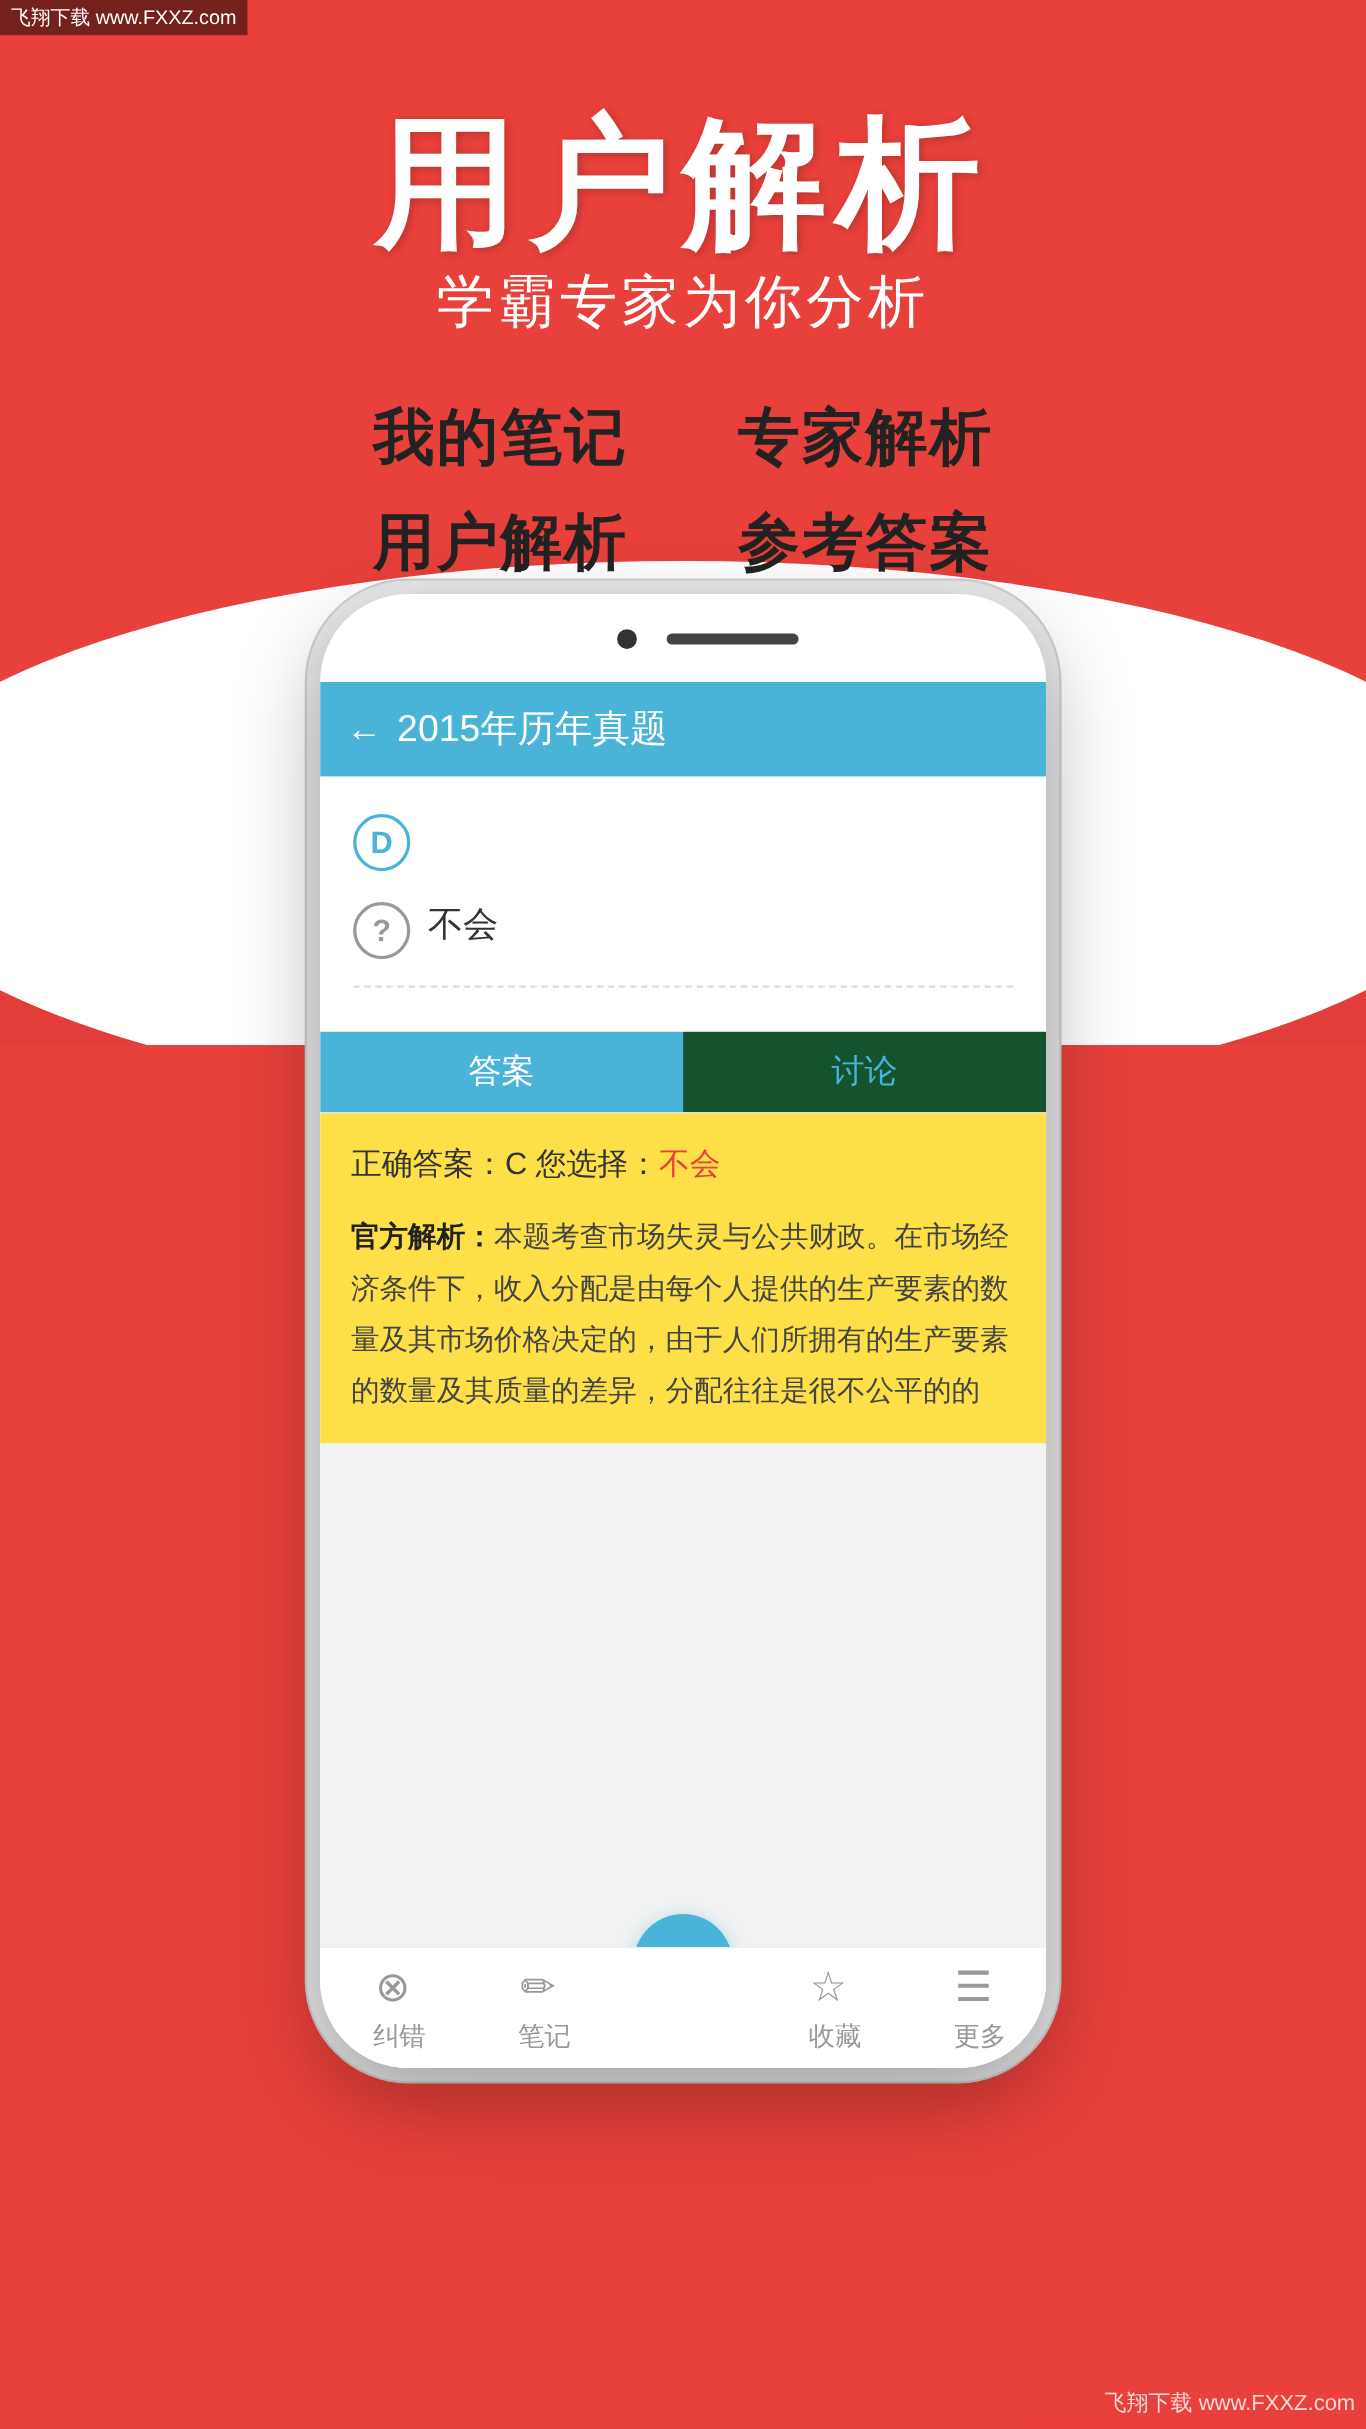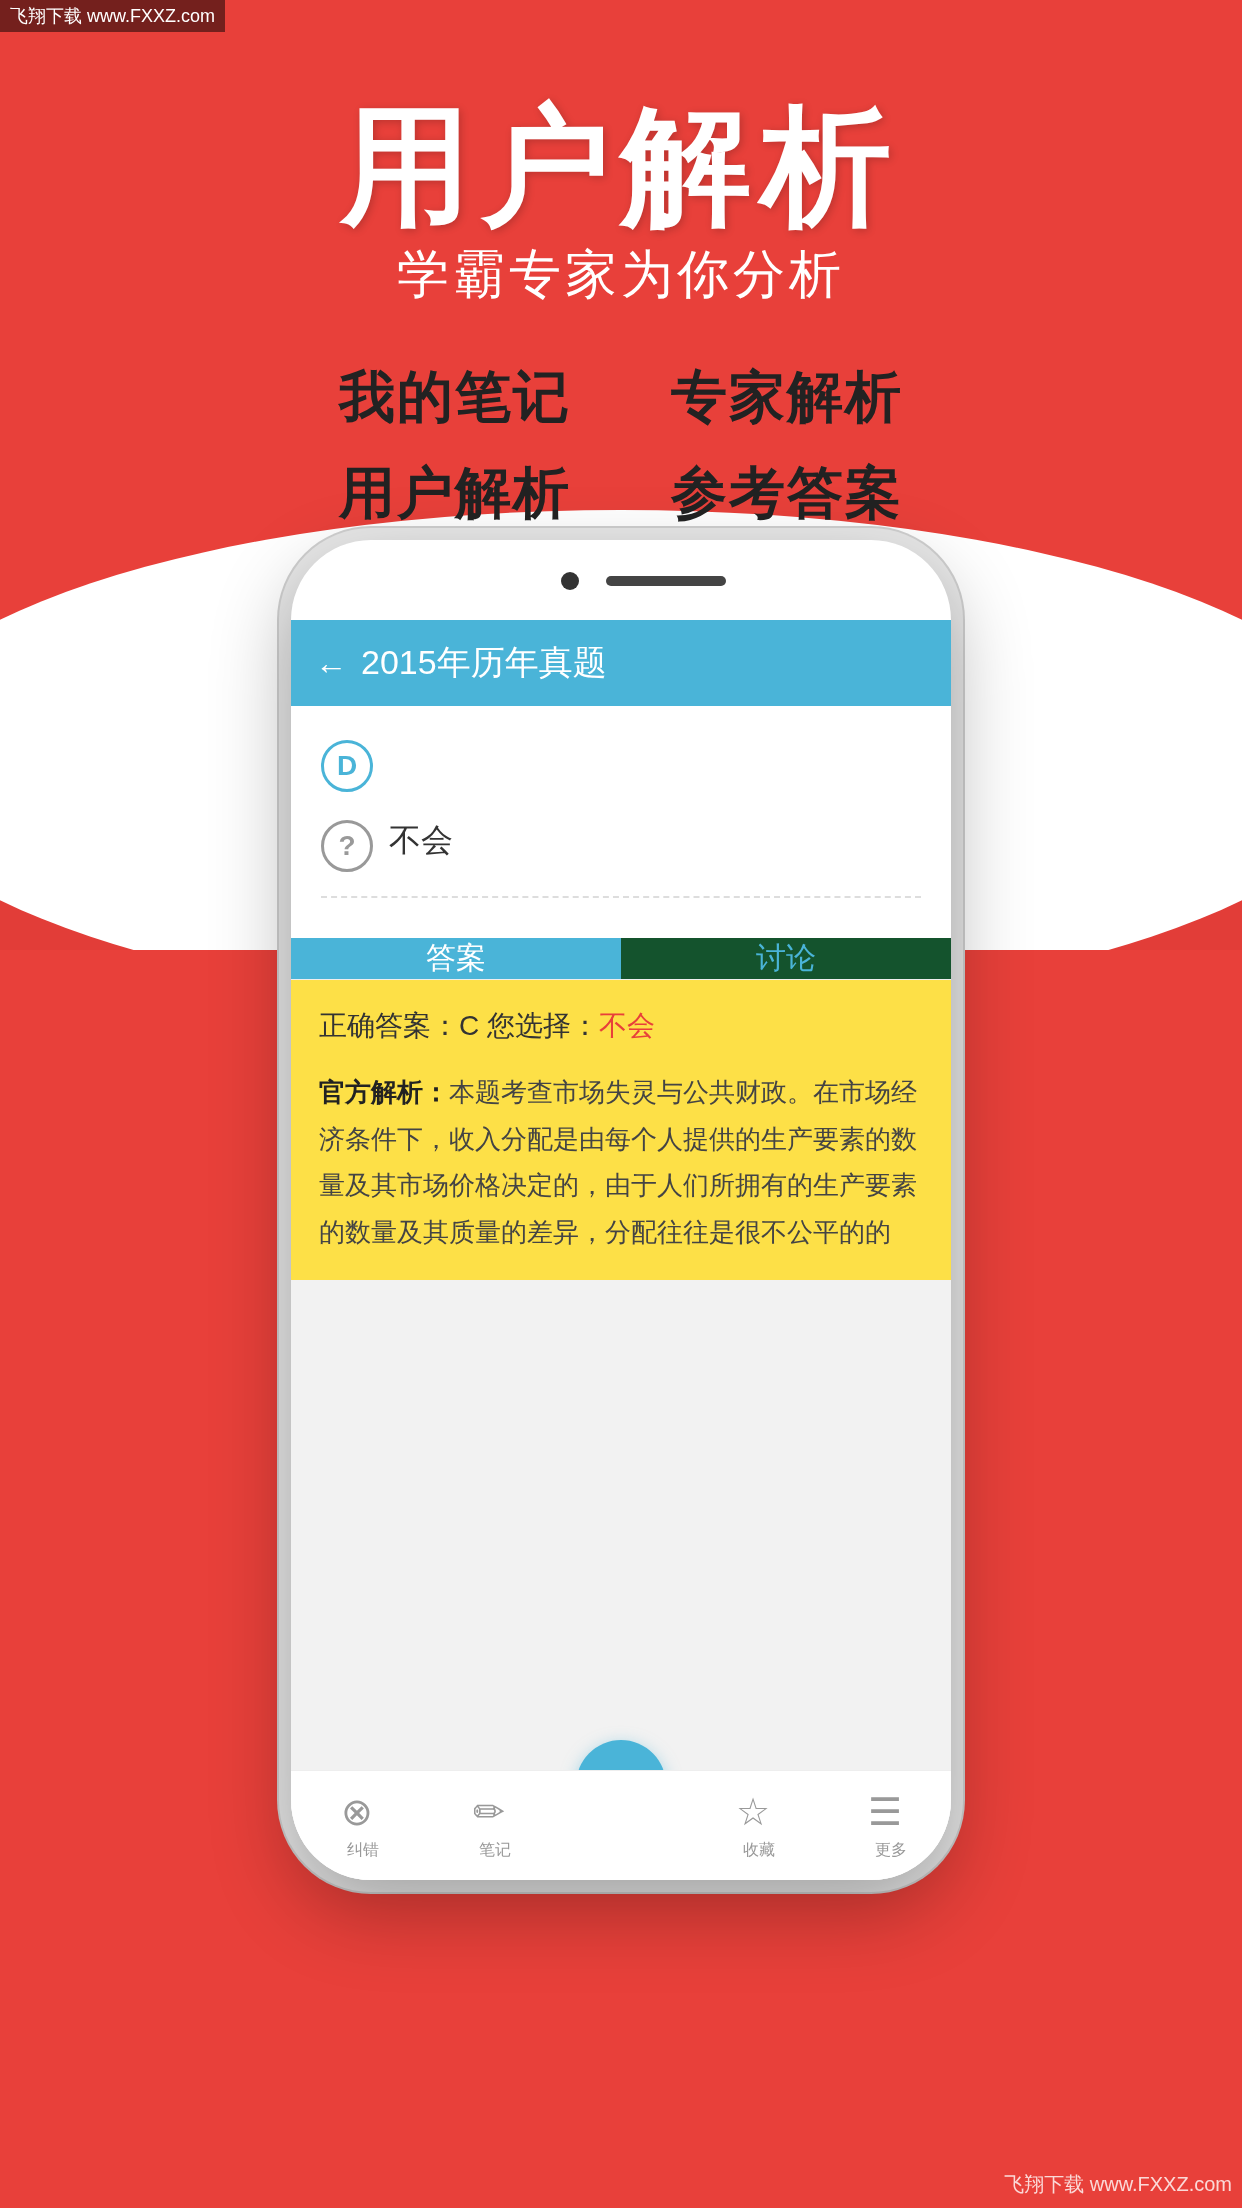--- a/index.html
+++ b/index.html
@@ -233,21 +233,21 @@
 
     
     .tab-bar {
       display: flex;
       background: white;
       border-bottom: 1px solid #eee;
     }
 
     .tab-item {
       flex: 1;
-      padding: 0;
+      padding: 16px;
       text-align: center;
       font-size: 30px;
       cursor: pointer;
     }
 
     .tab-item.active {
       background: #4ab4d8;
       color: white;
     }
 
@@ -314,21 +314,21 @@
     .nav-icon {
       font-size: 38px;
       color: #999;
     }
 
     .nav-icon.active-icon {
       color: #4ab4d8;
     }
 
     .nav-label {
-      font-size: 16px;
+      font-size: 24px;
       color: #999;
       margin-left: 12px;
     }
 
     .nav-label.active-label {
       color: #4ab4d8;
     }
 
     
     .center-check-btn {

